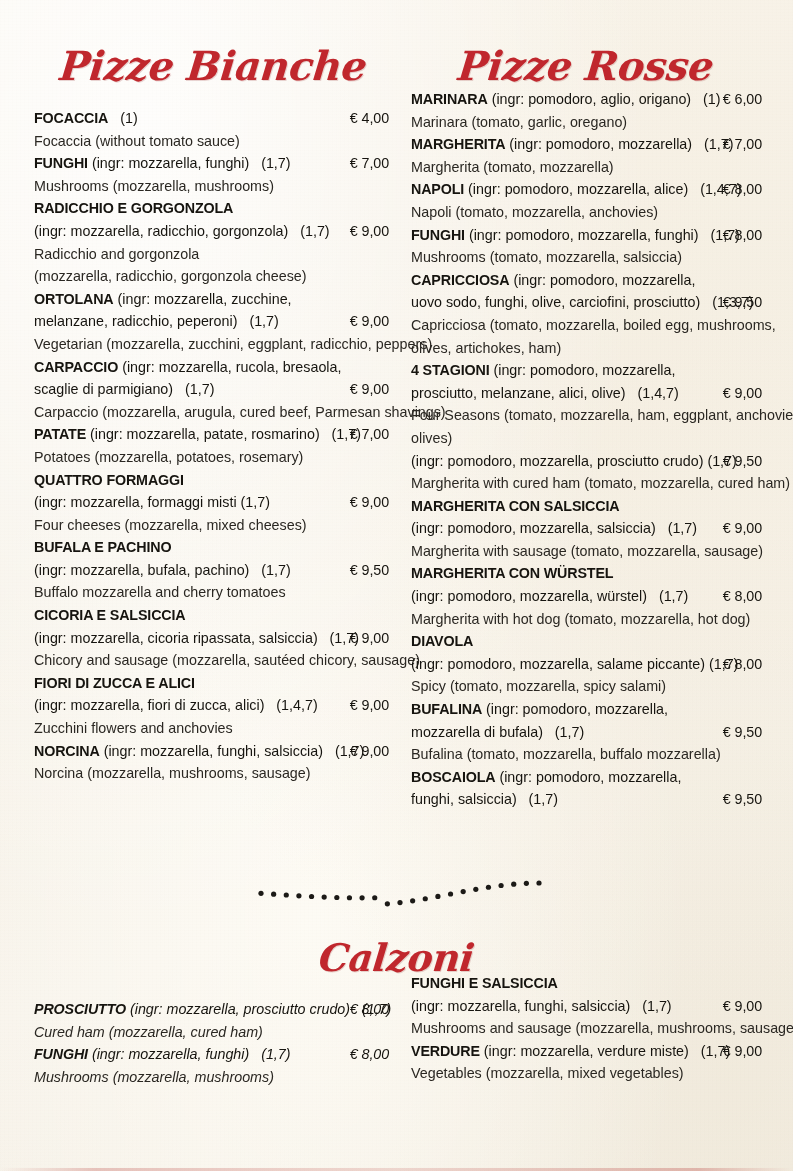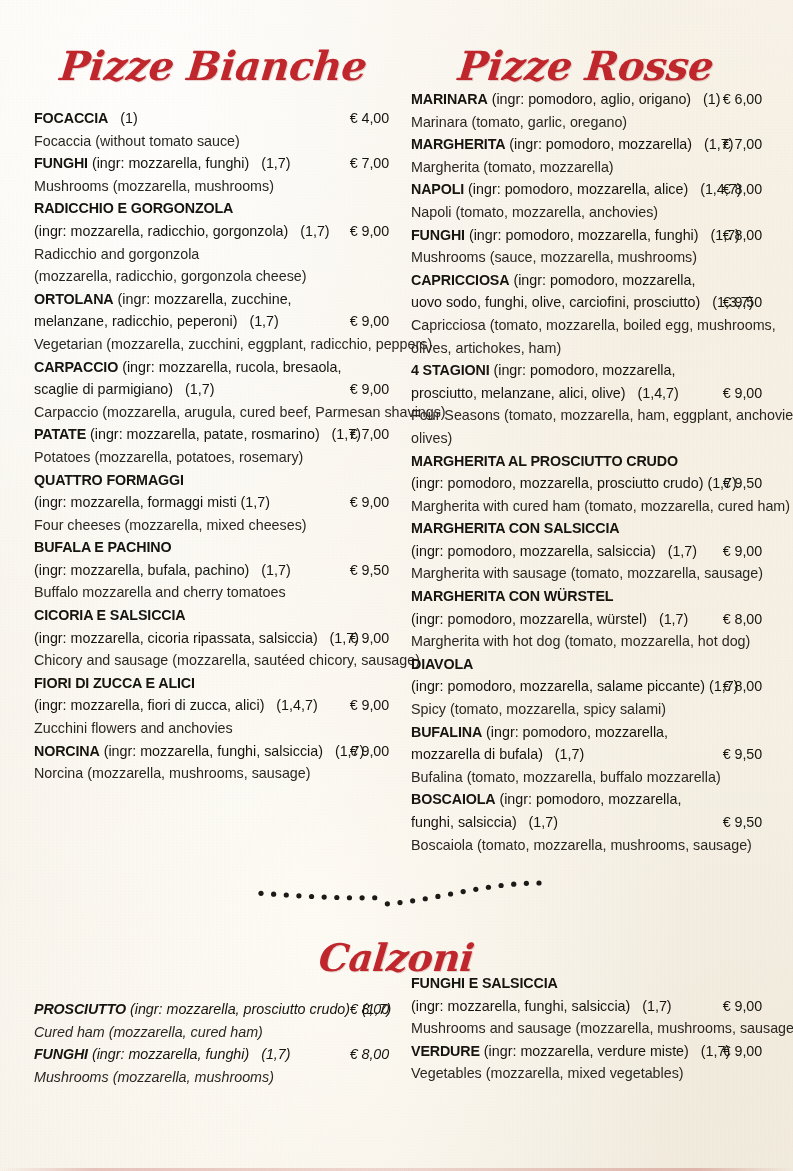--- a/index.html
+++ b/index.html
@@ -211,36 +211,35 @@
       <div class="item">
         <div class="line it"><span class="nm">MARGHERITA</span> <span class="ing">(ingr: pomodoro, mozzarella)</span>&nbsp;&nbsp;&nbsp;<span class="alg">(1,7)</span><span class="price">€ 7,00</span></div>
         <div class="line en"><span class="ing">Margherita (tomato, mozzarella)</span></div>
       </div>
       <div class="item">
         <div class="line it"><span class="nm">NAPOLI</span> <span class="ing">(ingr: pomodoro, mozzarella, alice)</span>&nbsp;&nbsp;&nbsp;<span class="alg">(1,4,7)</span><span class="price">€ 8,00</span></div>
         <div class="line en"><span class="ing">Napoli (tomato, mozzarella, anchovies)</span></div>
       </div>
       <div class="item">
         <div class="line it"><span class="nm">FUNGHI</span> <span class="ing">(ingr: pomodoro, mozzarella, funghi)</span>&nbsp;&nbsp;&nbsp;<span class="alg">(1,7)</span><span class="price">€ 8,00</span></div>
-        <div class="line en"><span class="ing">Mushrooms (sauce, mozzarella, mushrooms)</span></div>
+        <div class="line en"><span class="ing">Mushrooms (tomato, mozzarella, salsiccia)</span></div>
       </div>
       <div class="item">
         <div class="line it"><span class="nm">CAPRICCIOSA</span> <span class="ing">(ingr: pomodoro, mozzarella,</span></div>
         <div class="line it"><span class="ing">uovo sodo, funghi, olive, carciofini, prosciutto)</span>&nbsp;&nbsp;&nbsp;<span class="alg">(1,3,7)</span><span class="price">€ 9,50</span></div>
         <div class="line en"><span class="ing">Capricciosa (tomato, mozzarella, boiled egg, mushrooms,</span></div>
         <div class="line en"><span class="ing">olives, artichokes, ham)</span></div>
       </div>
       <div class="item">
         <div class="line it"><span class="nm">4 STAGIONI</span> <span class="ing">(ingr: pomodoro, mozzarella,</span></div>
         <div class="line it"><span class="ing">prosciutto, melanzane, alici, olive)</span>&nbsp;&nbsp;&nbsp;<span class="alg">(1,4,7)</span><span class="price">€ 9,00</span></div>
         <div class="line en"><span class="ing">Four Seasons (tomato, mozzarella, ham, eggplant, anchovies,</span></div>
         <div class="line en"><span class="ing">olives)</span></div>
       </div>
       <div class="item">
-        <div class="line it"><span class="nm">MARGHERITA AL PROSCIUTTO CRUDO</span></div>
         <div class="line it"><span class="ing">(ingr: pomodoro, mozzarella, prosciutto crudo) (1,7)</span><span class="price">€ 9,50</span></div>
         <div class="line en"><span class="ing">Margherita with cured ham (tomato, mozzarella, cured ham)</span></div>
       </div>
       <div class="item">
         <div class="line it"><span class="nm">MARGHERITA CON SALSICCIA</span></div>
         <div class="line it"><span class="ing">(ingr: pomodoro, mozzarella, salsiccia)</span>&nbsp;&nbsp;&nbsp;<span class="alg">(1,7)</span><span class="price">€ 9,00</span></div>
         <div class="line en"><span class="ing">Margherita with sausage (tomato, mozzarella, sausage)</span></div>
       </div>
       <div class="item">
         <div class="line it"><span class="nm">MARGHERITA CON WÜRSTEL</span></div>
@@ -253,21 +252,20 @@
         <div class="line en"><span class="ing">Spicy (tomato, mozzarella, spicy salami)</span></div>
       </div>
       <div class="item">
         <div class="line it"><span class="nm">BUFALINA</span> <span class="ing">(ingr: pomodoro, mozzarella,</span></div>
         <div class="line it"><span class="ing">mozzarella di bufala)</span>&nbsp;&nbsp;&nbsp;<span class="alg">(1,7)</span><span class="price">€ 9,50</span></div>
         <div class="line en"><span class="ing">Bufalina (tomato, mozzarella, buffalo mozzarella)</span></div>
       </div>
       <div class="item">
         <div class="line it"><span class="nm">BOSCAIOLA</span> <span class="ing">(ingr: pomodoro, mozzarella,</span></div>
         <div class="line it"><span class="ing">funghi, salsiccia)</span>&nbsp;&nbsp;&nbsp;<span class="alg">(1,7)</span><span class="price">€ 9,50</span></div>
-        <div class="line en"><span class="ing">Boscaiola (tomato, mozzarella, mushrooms, sausage)</span></div>
       </div>
     </div>
 
   <div class="col" id="col-calzoni-left">
       <div class="item">
         <div class="line it"><span class="nm">PROSCIUTTO</span> <span class="ing">(ingr: mozzarella, prosciutto crudo)</span>&nbsp;&nbsp;&nbsp;<span class="alg">(1,7)</span><span class="price">€ 8,00</span></div>
         <div class="line en"><span class="ing">Cured ham (mozzarella, cured ham)</span></div>
       </div>
       <div class="item">
         <div class="line it"><span class="nm">FUNGHI</span> <span class="ing">(ingr: mozzarella, funghi)</span>&nbsp;&nbsp;&nbsp;<span class="alg">(1,7)</span><span class="price">€ 8,00</span></div>

